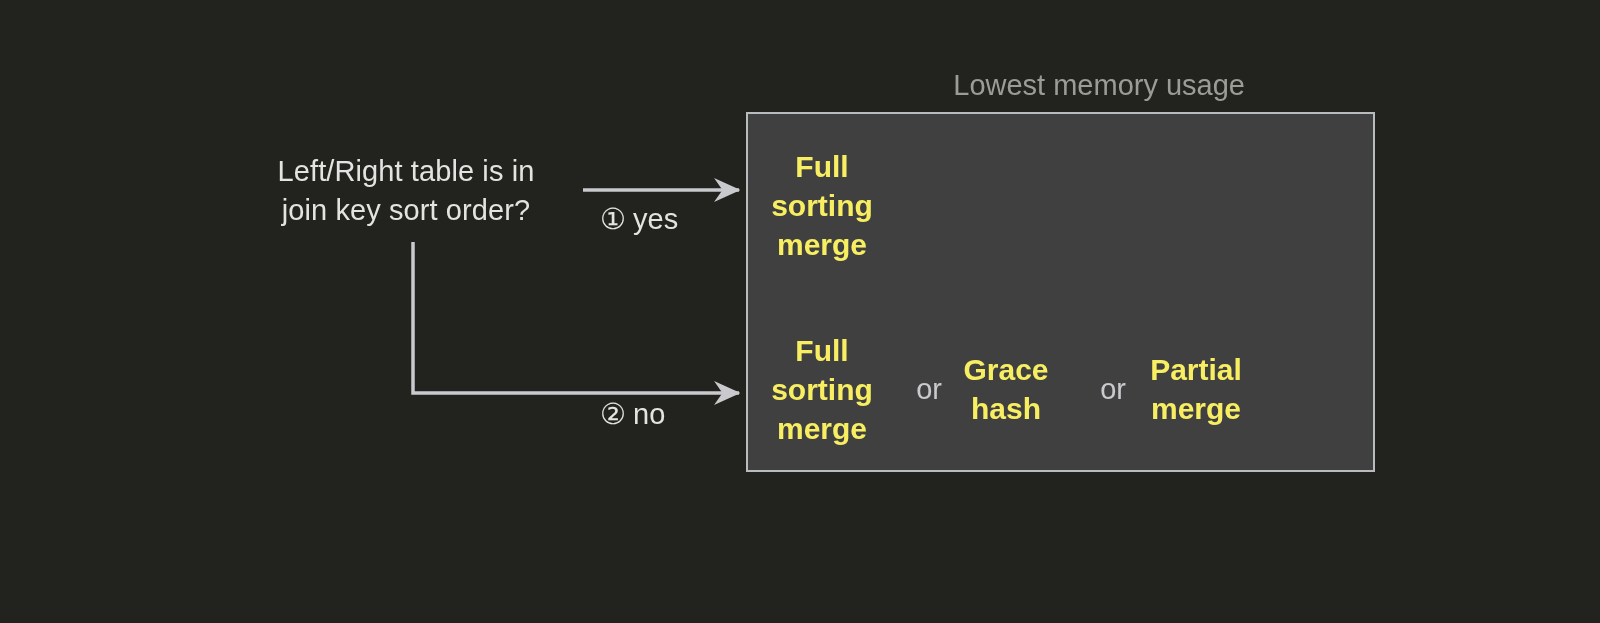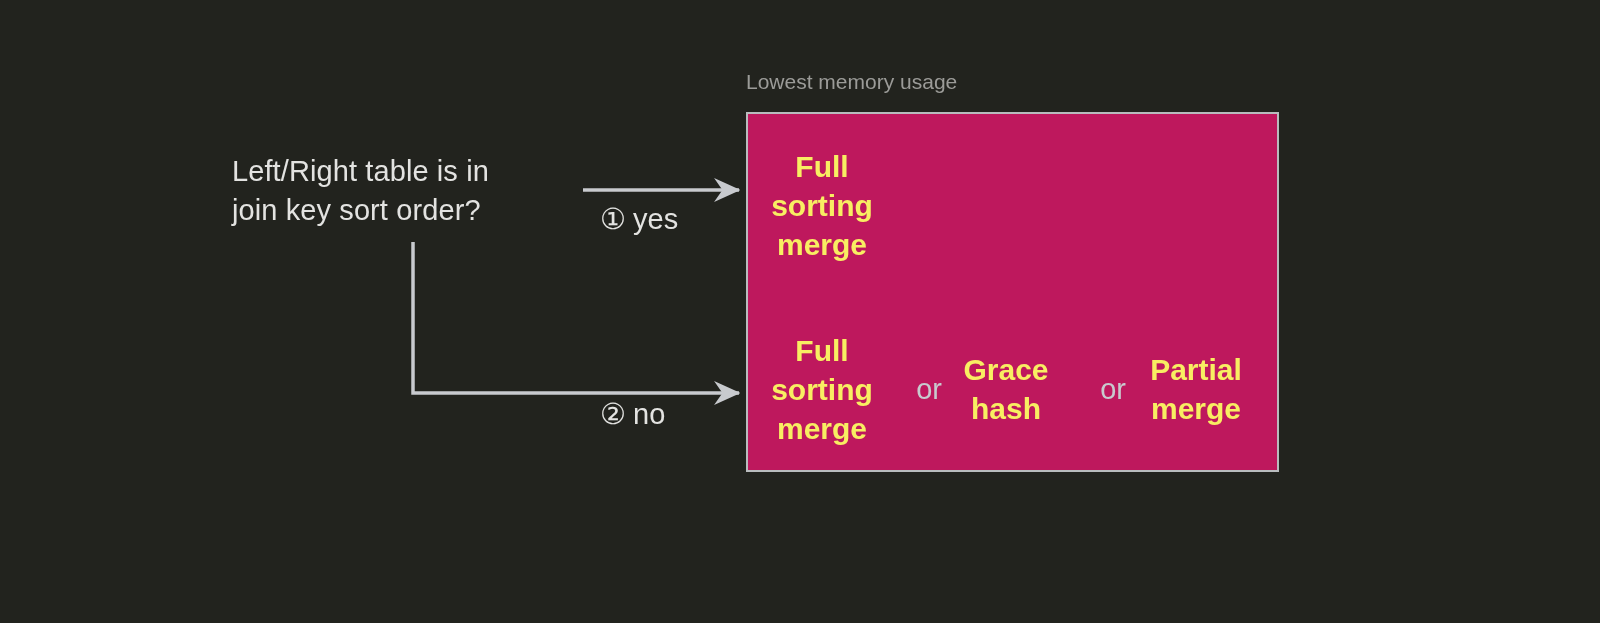--- a/index.html
+++ b/index.html
@@ -20,20 +20,21 @@
     position: absolute;
     inset: 0;
   }
 
   
   .question {
     position: absolute;
     left: 232px;
     top: 152px;
     width: 348px;
+    text-align: center;
     color: #e3e3e1;
     font-size: 29px;
     line-height: 1.33;
     letter-spacing: 0.1px;
     white-space: pre-line;
   }
 
   
   .connectors {
     position: absolute;
@@ -57,38 +58,38 @@
     font-size: 29px;
     margin-right: 7px;
   }
   #branch-yes { left: 600px; top: 205px; }
   #branch-no  { left: 600px; top: 400px; }
 
   
   .caption {
     position: absolute;
     width: 534px;
-    left: 746px;
-    text-align: left;
+    left: 711px;
+    text-align: right;
     color: #9b9b98;
-    font-size: 21px;
+    font-size: 29px;
     line-height: 1;
     white-space: nowrap;
   }
   #caption-top    { top: 71px; }
   #caption-bottom { top: 486px; }
 
   
   .panel {
     position: absolute;
     left: 746px;
     top: 112px;
-    width: 533px;
+    width: 629px;
     height: 360px;
-    background: #be185d;
+    background: #404040;
     border: 2px solid #b9bcbe;
     box-sizing: border-box;
   }
 
   .option-row {
     position: absolute;
     display: flex;
     align-items: center;
     left: 0;
     width: 100%;

